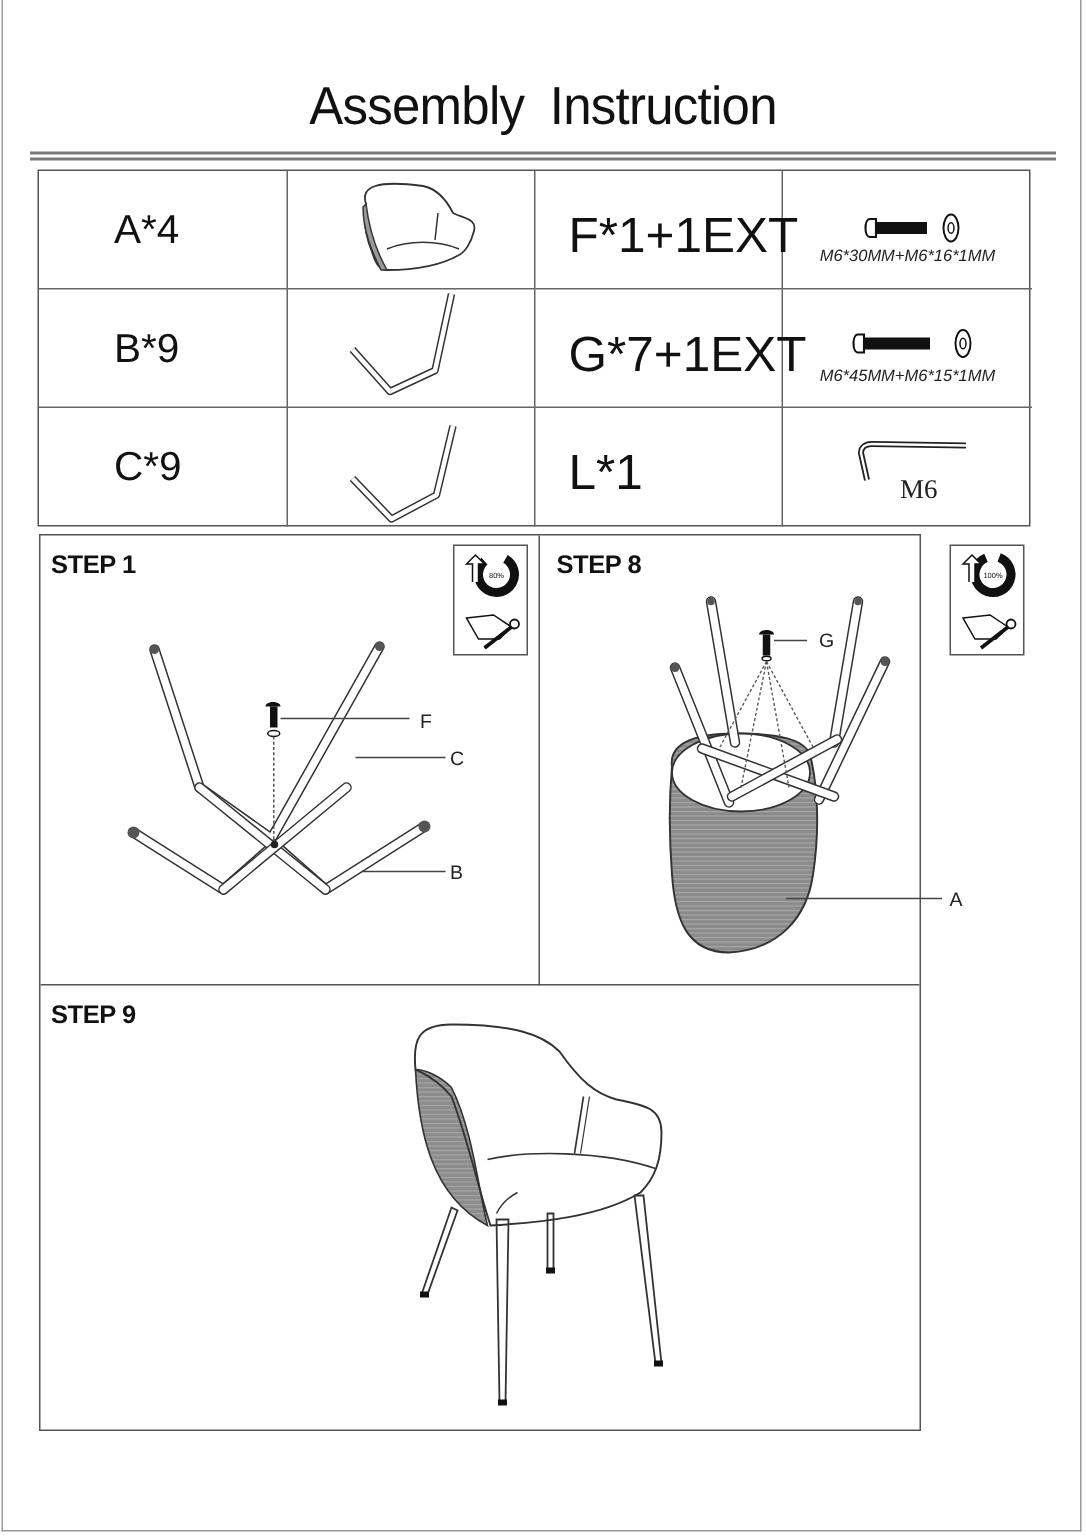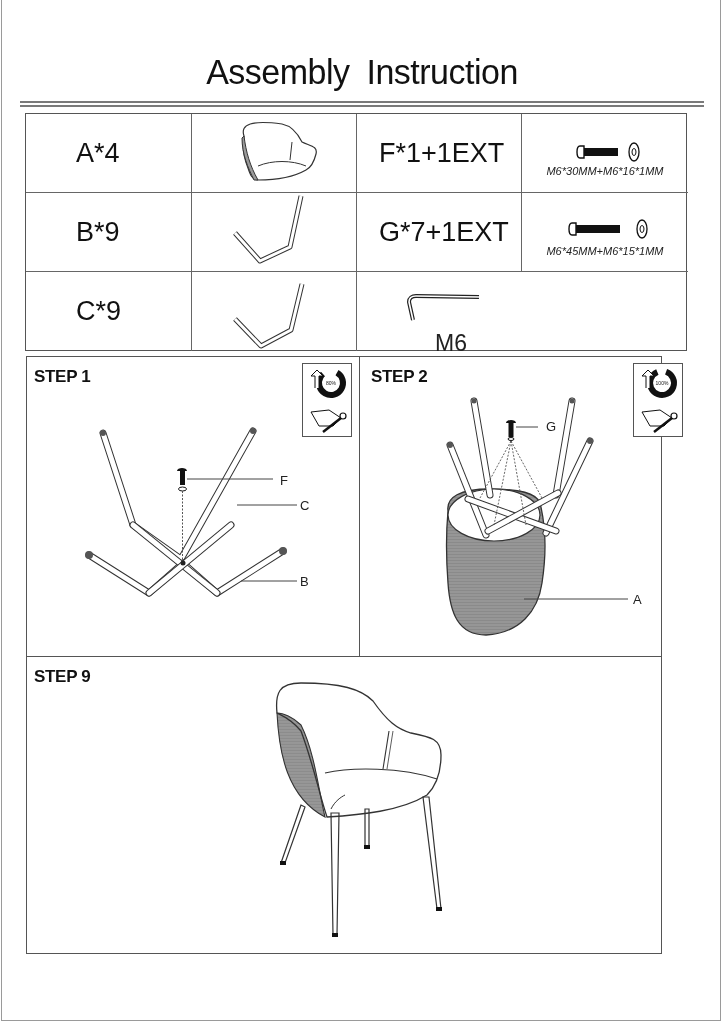--- a/index.html
+++ b/index.html
@@ -5,25 +5,25 @@
   html, body { margin: 0; padding: 0; background: #ffffff; }
   body { width: 724px; height: 1024px; position: relative; overflow: hidden; font-family: "Liberation Sans", sans-serif; color: #111; }
   .page-frame { position: absolute; left: 1px; top: 0; width: 720px; height: 1021px; border: 1px solid #9a9a9a; border-top: none; box-sizing: border-box; }
   .title { position: absolute; left: 0; top: 52px; width: 724px; text-align: center; font-size: 34px; letter-spacing: -0.5px; word-spacing: 8px; color: #111; transform: scaleY(1.05); }
   .rule { position: absolute; left: 20px; width: 684px; height: 2px; background: #7a7a7a; }
   .parts-table { position: absolute; left: 25px; top: 113px; width: 662px; height: 238px; border: 1.5px solid #555; box-sizing: border-box; display: grid; grid-template-columns: 166px 165px 165px 166px; grid-template-rows: 79px 79px 79px; }
   .cell { border-right: 1px solid #666; border-bottom: 1px solid #666; position: relative; box-sizing: border-box; }
   .cell.last-col { border-right: none; }
   .cell.last-row { border-bottom: none; }
   .part-label { position: absolute; left: 50px; top: 24px; font-size: 27px; color: #111; }
-  .hw-label { position: absolute; left: 22px; top: 24px; font-size: 27px; color: #111; }
+  .hw-label { position: absolute; left: 22px; top: 24px; font-size: 33px; color: #111; }
   .spec { position: absolute; left: 0; width: 100%; text-align: center; font-size: 11px; color: #222; font-style: italic; }
-  .m6 { position: absolute; left: 78px; top: 58px; font-size: 23px; color: #222; }
+  .m6 { position: absolute; left: 78px; top: 44px; font-size: 18px; color: #222; font-family: Liberation Serif, serif; }
   svg { position: absolute; }
-  .steps { position: absolute; left: 26px; top: 356px; width: 636px; height: 598px; border: 1.5px solid #555; box-sizing: border-box; }
+  .steps { position: absolute; left: 26px; top: 356px; width: 588px; height: 598px; border: 1.5px solid #555; box-sizing: border-box; }
   .step-divider-h { position: absolute; left: 0; top: 299px; width: 100%; height: 1px; background: #555; }
   .step-divider-v { position: absolute; left: 332px; top: 0; width: 1px; height: 300px; background: #555; }
   .step-title { position: absolute; font-size: 17px; font-weight: bold; color: #111; letter-spacing: -0.3px; }
   .callout { position: absolute; font-size: 13px; color: #222; }
   .torque-box { position: absolute; width: 50px; height: 74px; border: 1px solid #555; background: #fff; box-sizing: border-box; }
 </style>
 </head>
 <body>
 
 <div class="page-frame"></div>
@@ -83,20 +83,23 @@
 
   <div class="cell last-row">
     <span class="part-label">C*9</span>
   </div>
   <div class="cell last-row">
     <svg width="165" height="79" viewBox="0 0 165 79" style="left:0;top:0;">
       <path d="M43 47 L69 74 L99 58 L110 12" fill="none" stroke="#333" stroke-width="5" stroke-linejoin="round"></path>
       <path d="M43 47 L69 74 L99 58 L110 12" fill="none" stroke="#fff" stroke-width="3" stroke-linejoin="round"></path>
     </svg>
   </div>
+  <div class="cell last-row">
+    <span class="hw-label">L*1</span>
+  </div>
   <div class="cell last-col last-row">
     <svg width="166" height="79" viewBox="0 0 166 79" style="left:0;top:0;">
       <path d="M56 48 L52 30 C52 26,55 24,59 24 L122 25" fill="none" stroke="#222" stroke-width="4" stroke-linejoin="round"></path>
       <path d="M56 48 L52 30 C52 26,55 24,59 24 L122 25" fill="none" stroke="#fff" stroke-width="1.6" stroke-linejoin="round"></path>
     </svg>
     <span class="m6">M6</span>
   </div>
 </div>
 
 <div class="steps">
@@ -147,21 +150,21 @@
       <line x1="160" y1="122" x2="246" y2="122" stroke="#444" stroke-width="1"></line>
       <line x1="210" y1="148" x2="270" y2="148" stroke="#444" stroke-width="1"></line>
       <line x1="214" y1="224" x2="270" y2="224" stroke="#444" stroke-width="1"></line>
     </svg>
     <span class="callout" style="left:253px;top:116px;">F</span>
     <span class="callout" style="left:273px;top:141px;">C</span>
     <span class="callout" style="left:273px;top:217px;">B</span>
   </div>
 
   <div>
-    <span class="step-title" style="left:344px;top:10px;">STEP 2</span>
+    <span class="step-title" style="left:344px;top:10px;">STEP 8</span>
 
     <div class="torque-box" style="left:606px;top:6px;">
       <svg width="48" height="40" viewBox="0 0 48 40" style="left:0;top:0;">
         <circle cx="28" cy="19" r="12" fill="none" stroke="#111" stroke-width="6" stroke-dasharray="66 10" transform="rotate(-70 28 19)"></circle>
         <path d="M12 24 L12 12 L8 12 L14 6 L20 12 L16 12 L16 24" fill="#fff" stroke="#111" stroke-width="1"></path>
         <text x="28" y="21" font-size="5" text-anchor="middle" font-family="Liberation Sans, sans-serif" fill="#111">100%</text>
       </svg>
       <svg width="48" height="32" viewBox="0 0 48 32" style="left:0;top:40px;">
         <path d="M8 8 L26 6 L38 14 L30 22 L16 22 Z" fill="#fff" stroke="#111" stroke-width="1"></path>
         <path d="M20 28 L38 14" stroke="#111" stroke-width="2.5"></path>

